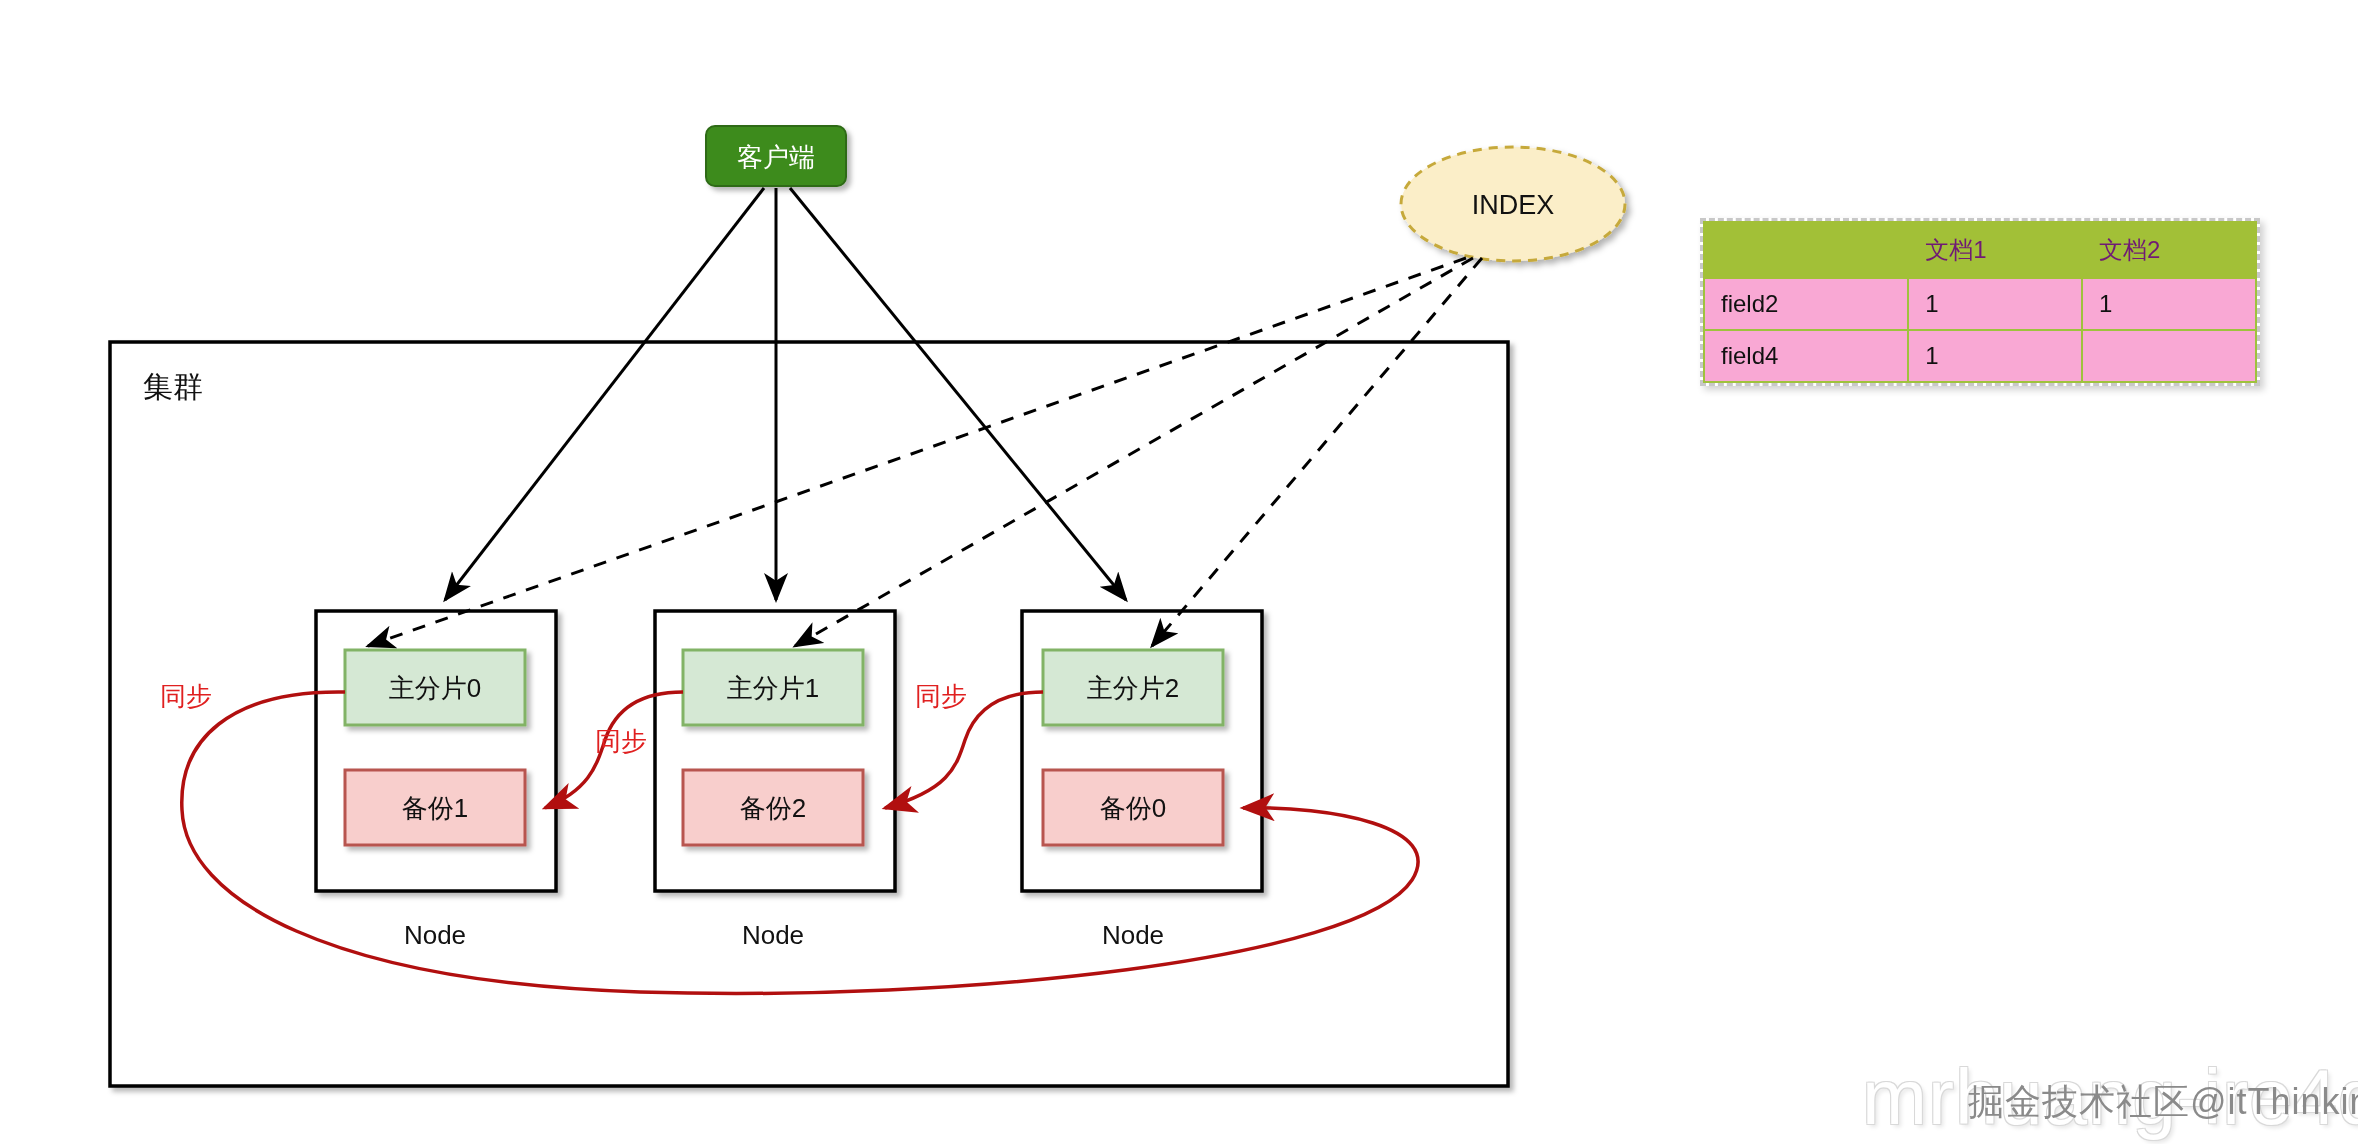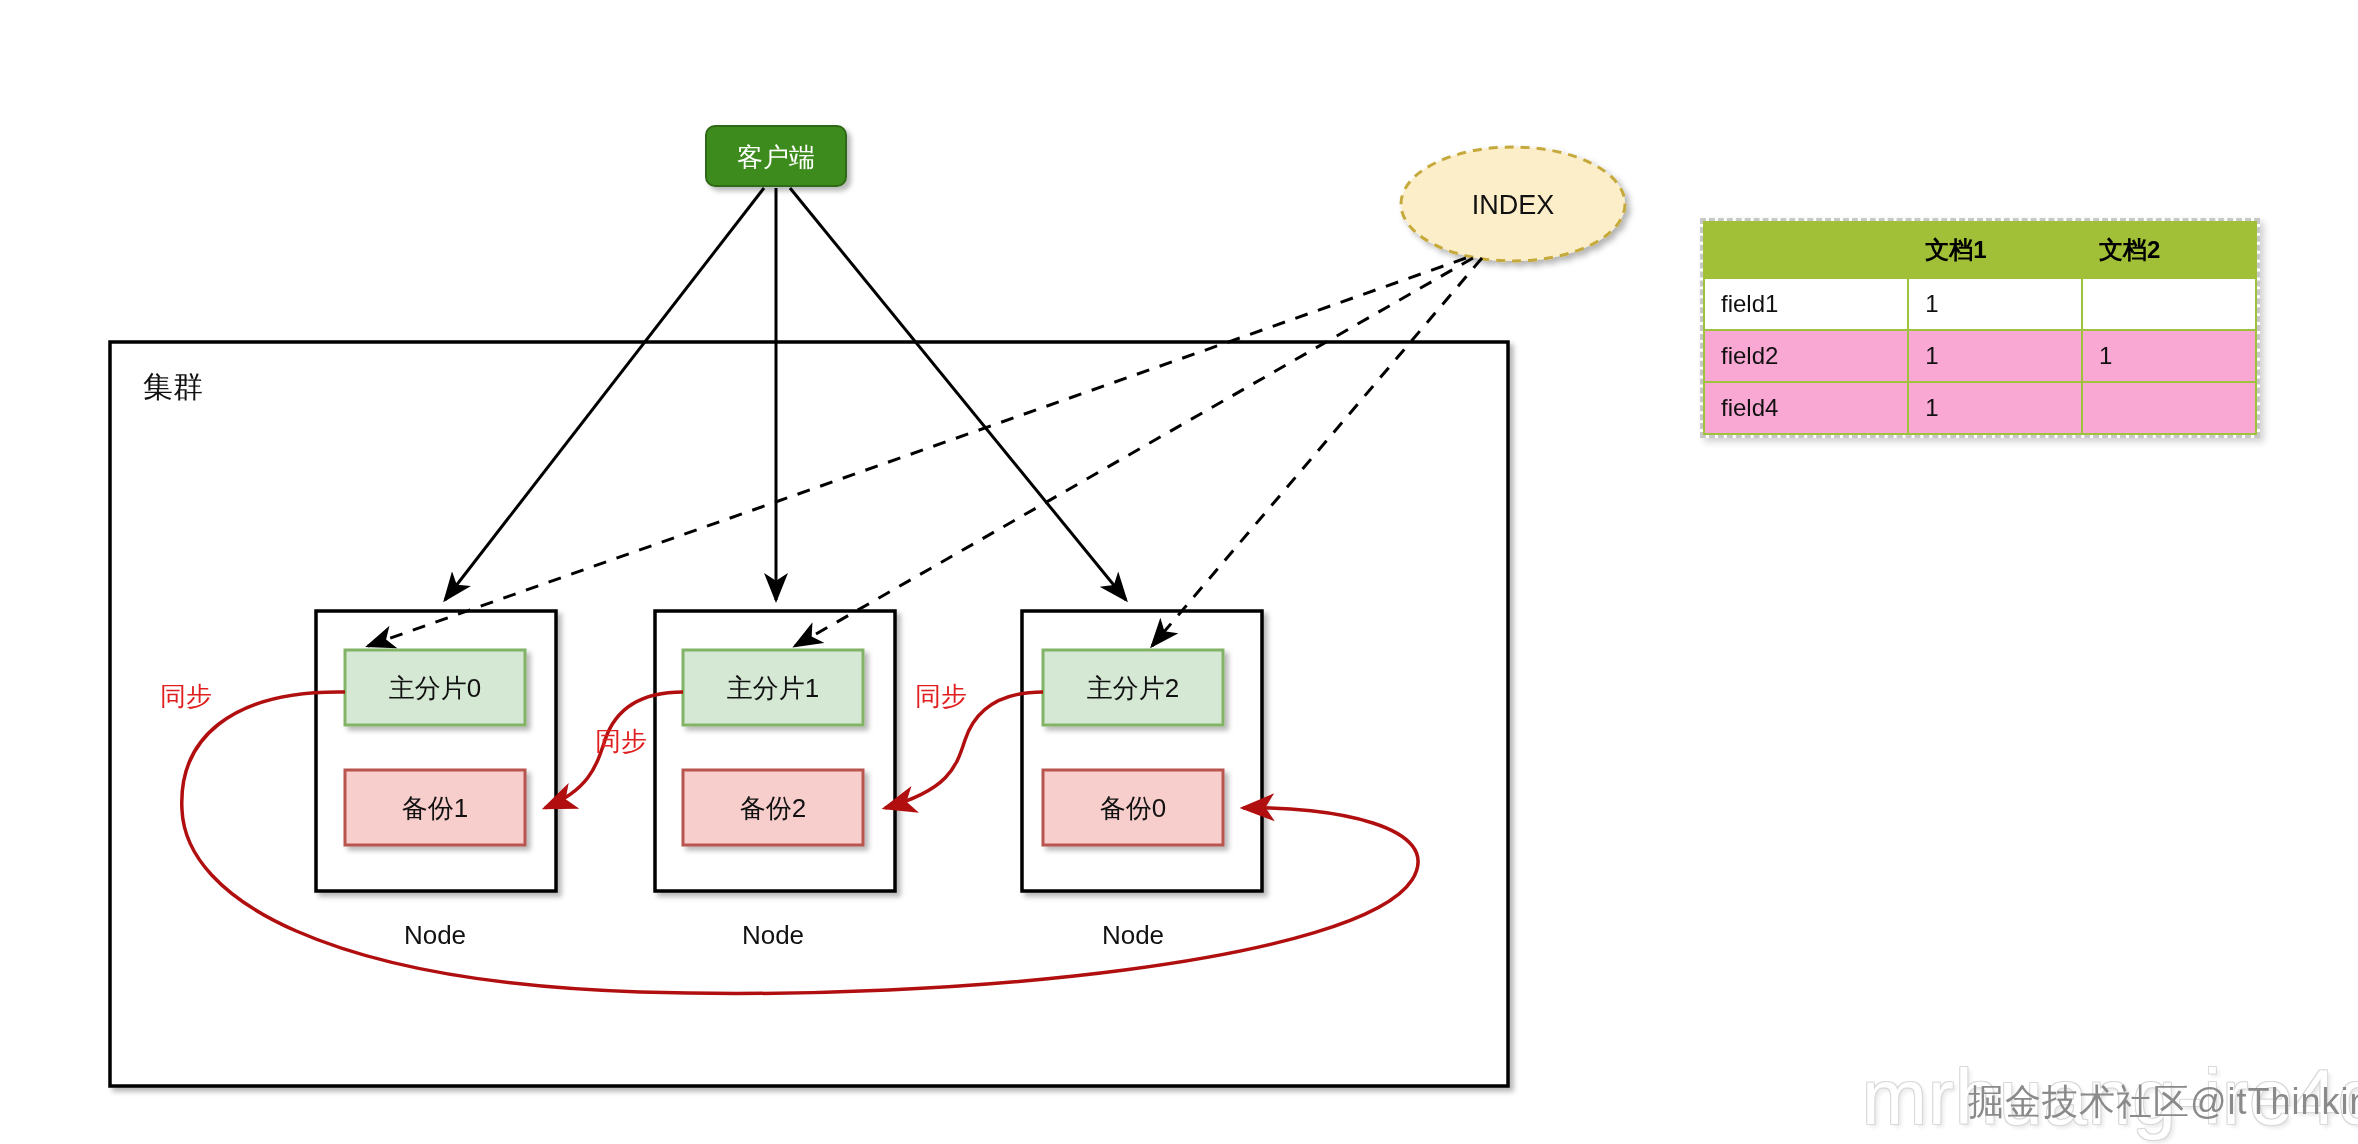--- a/index.html
+++ b/index.html
@@ -49,22 +49,22 @@
     font-size: 24px;
     height: 42px;
     box-sizing: border-box;
     text-align: left;
     vertical-align: middle;
     color: #111111;
     font-weight: normal;
   }
   #doc-table thead th {
     background: #a2c037;
-    color: #000000;
-    font-weight: bold;
+    color: #701a75;
+    font-weight: normal;
     border-color: #a2c037;
     height: 56px;
   }
   #doc-table tbody tr.odd td { background: #ffffff; }
   #doc-table tbody tr.even td { background: #f9a8d4; }
   #doc-table col.c0 { width: 37%; }
   #doc-table col.c1 { width: 31.5%; }
   #doc-table col.c2 { width: 31.5%; }
 
   
@@ -208,25 +208,20 @@
           <col class="c2">
       </colgroup>
       <thead>
         <tr>
           <th></th>
           <th>文档1</th>
           <th>文档2</th>
         </tr>
       </thead>
       <tbody>
-        <tr class="odd">
-          <td>field1</td>
-          <td>1</td>
-          <td></td>
-        </tr>
         <tr class="even">
           <td>field2</td>
           <td>1</td>
           <td>1</td>
         </tr>
         <tr class="even">
           <td>field4</td>
           <td>1</td>
           <td></td>
         </tr>

